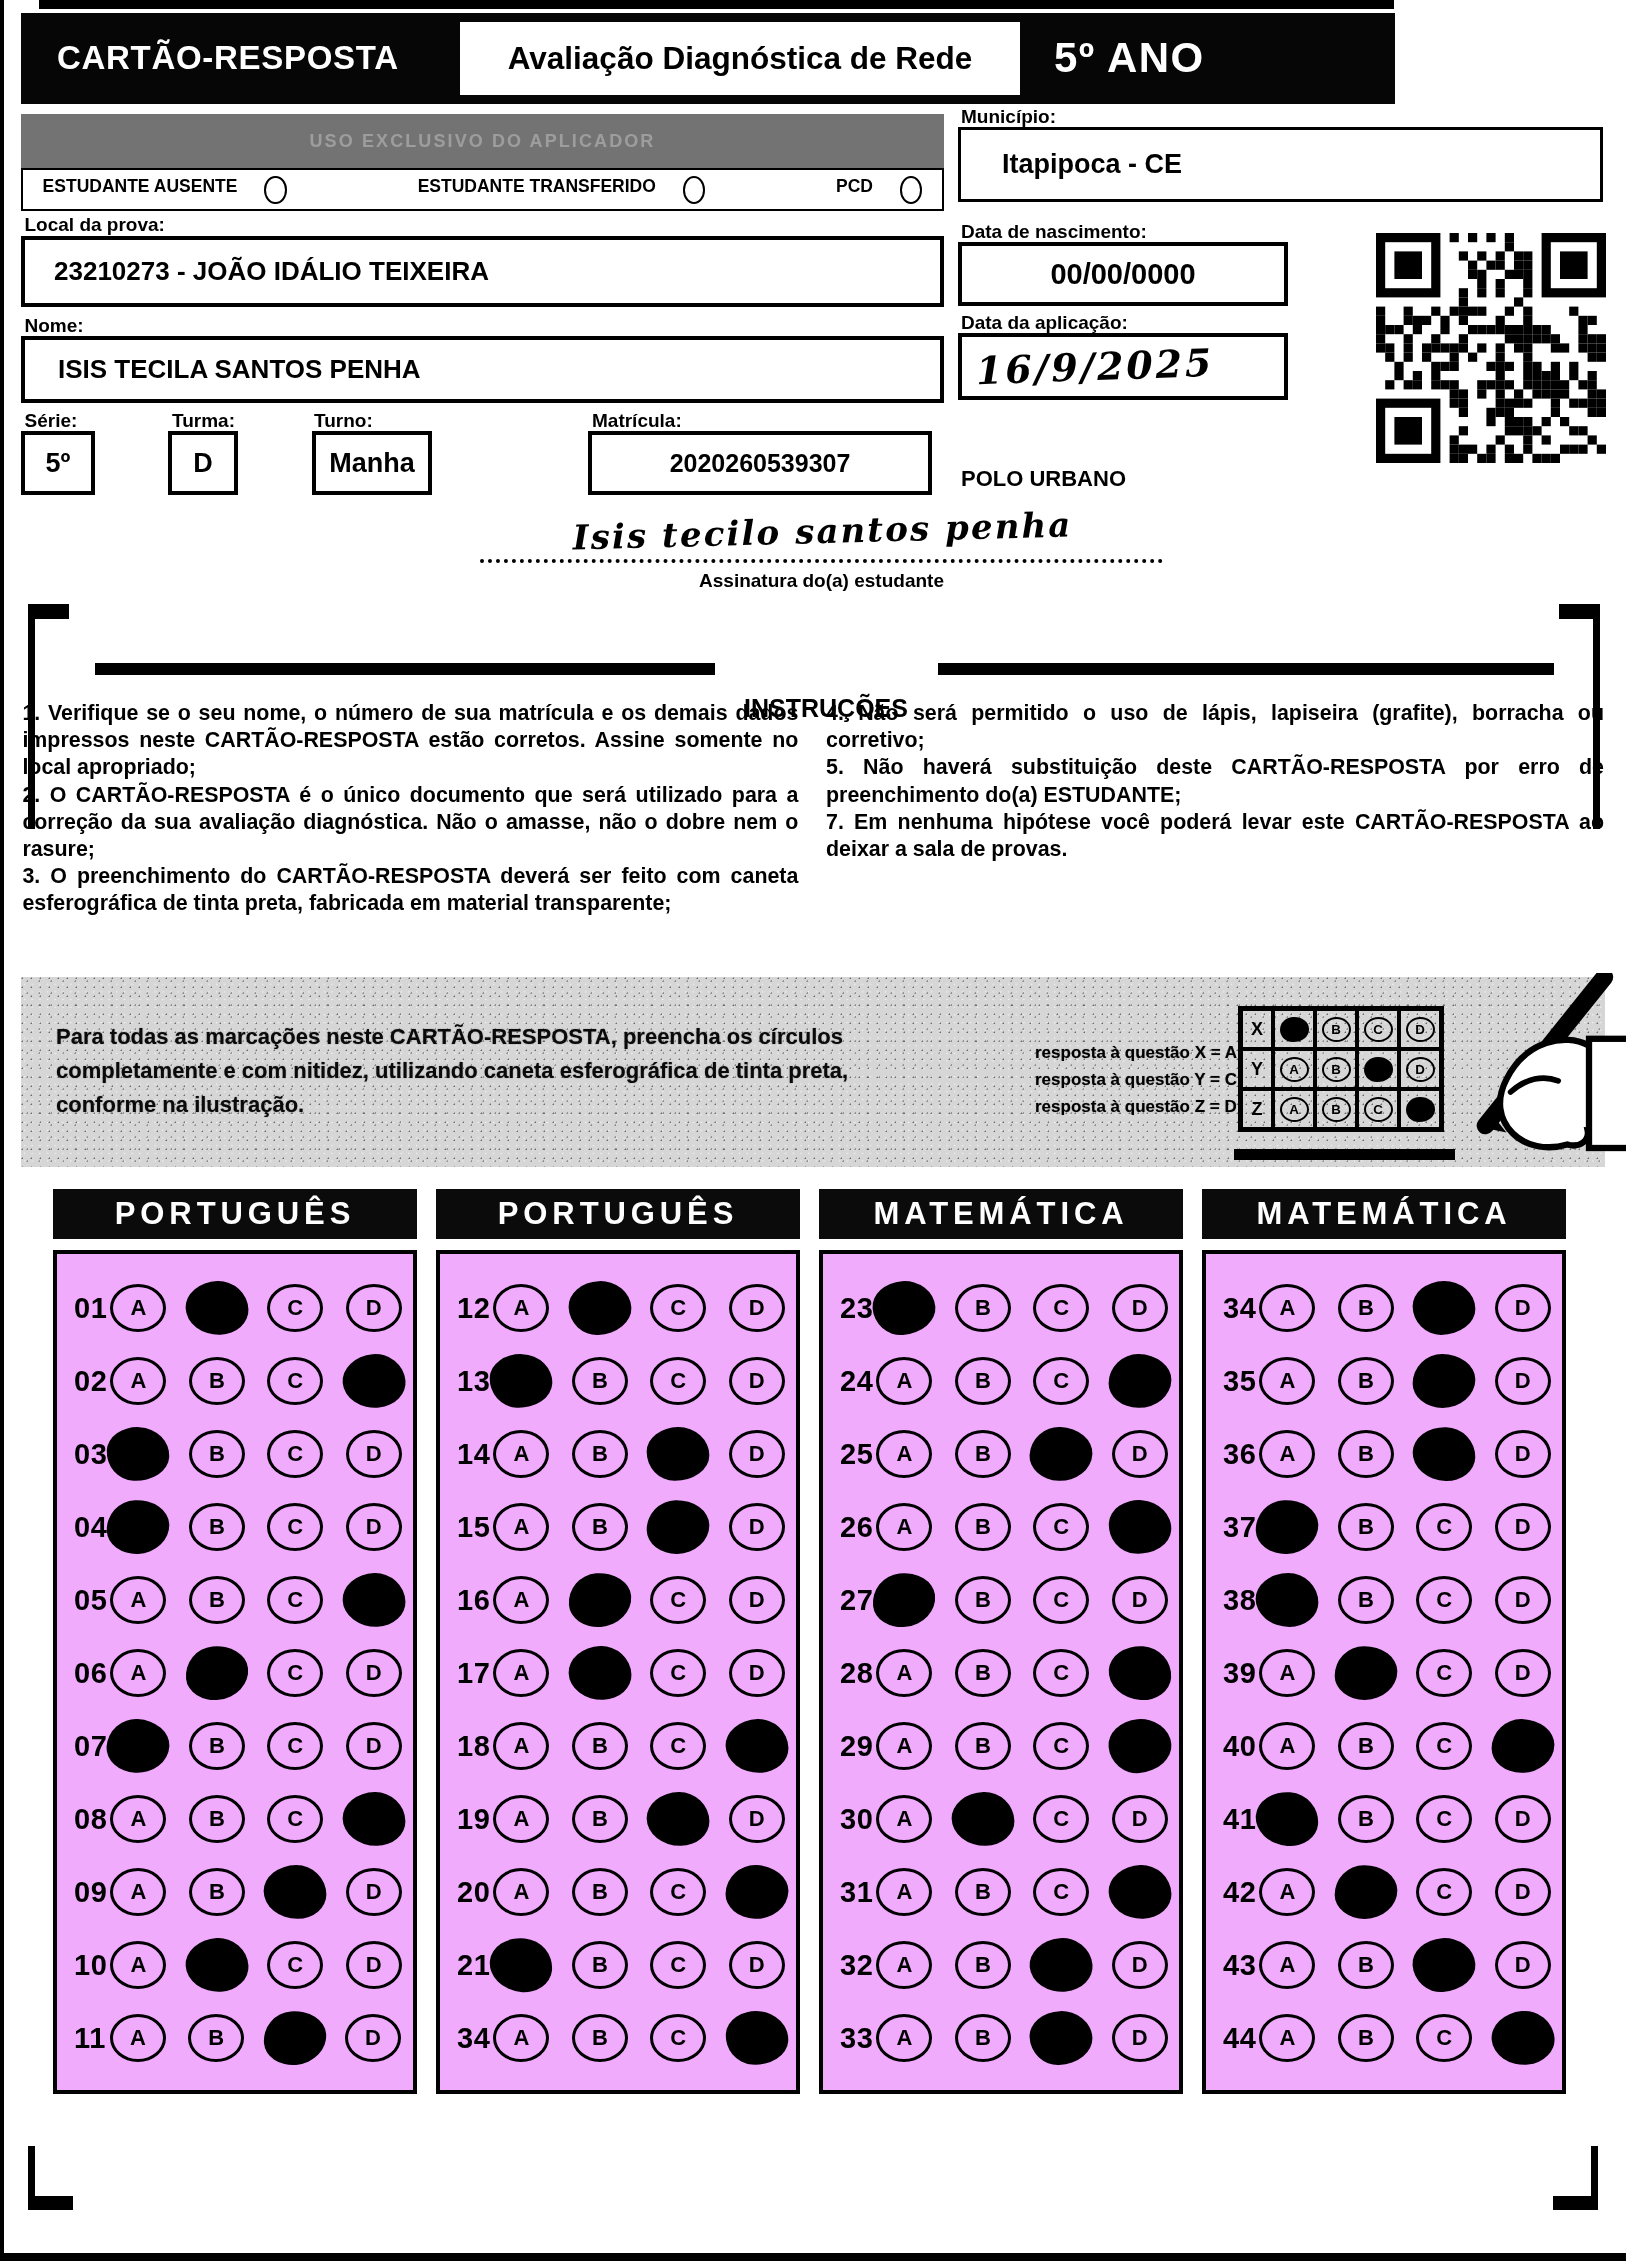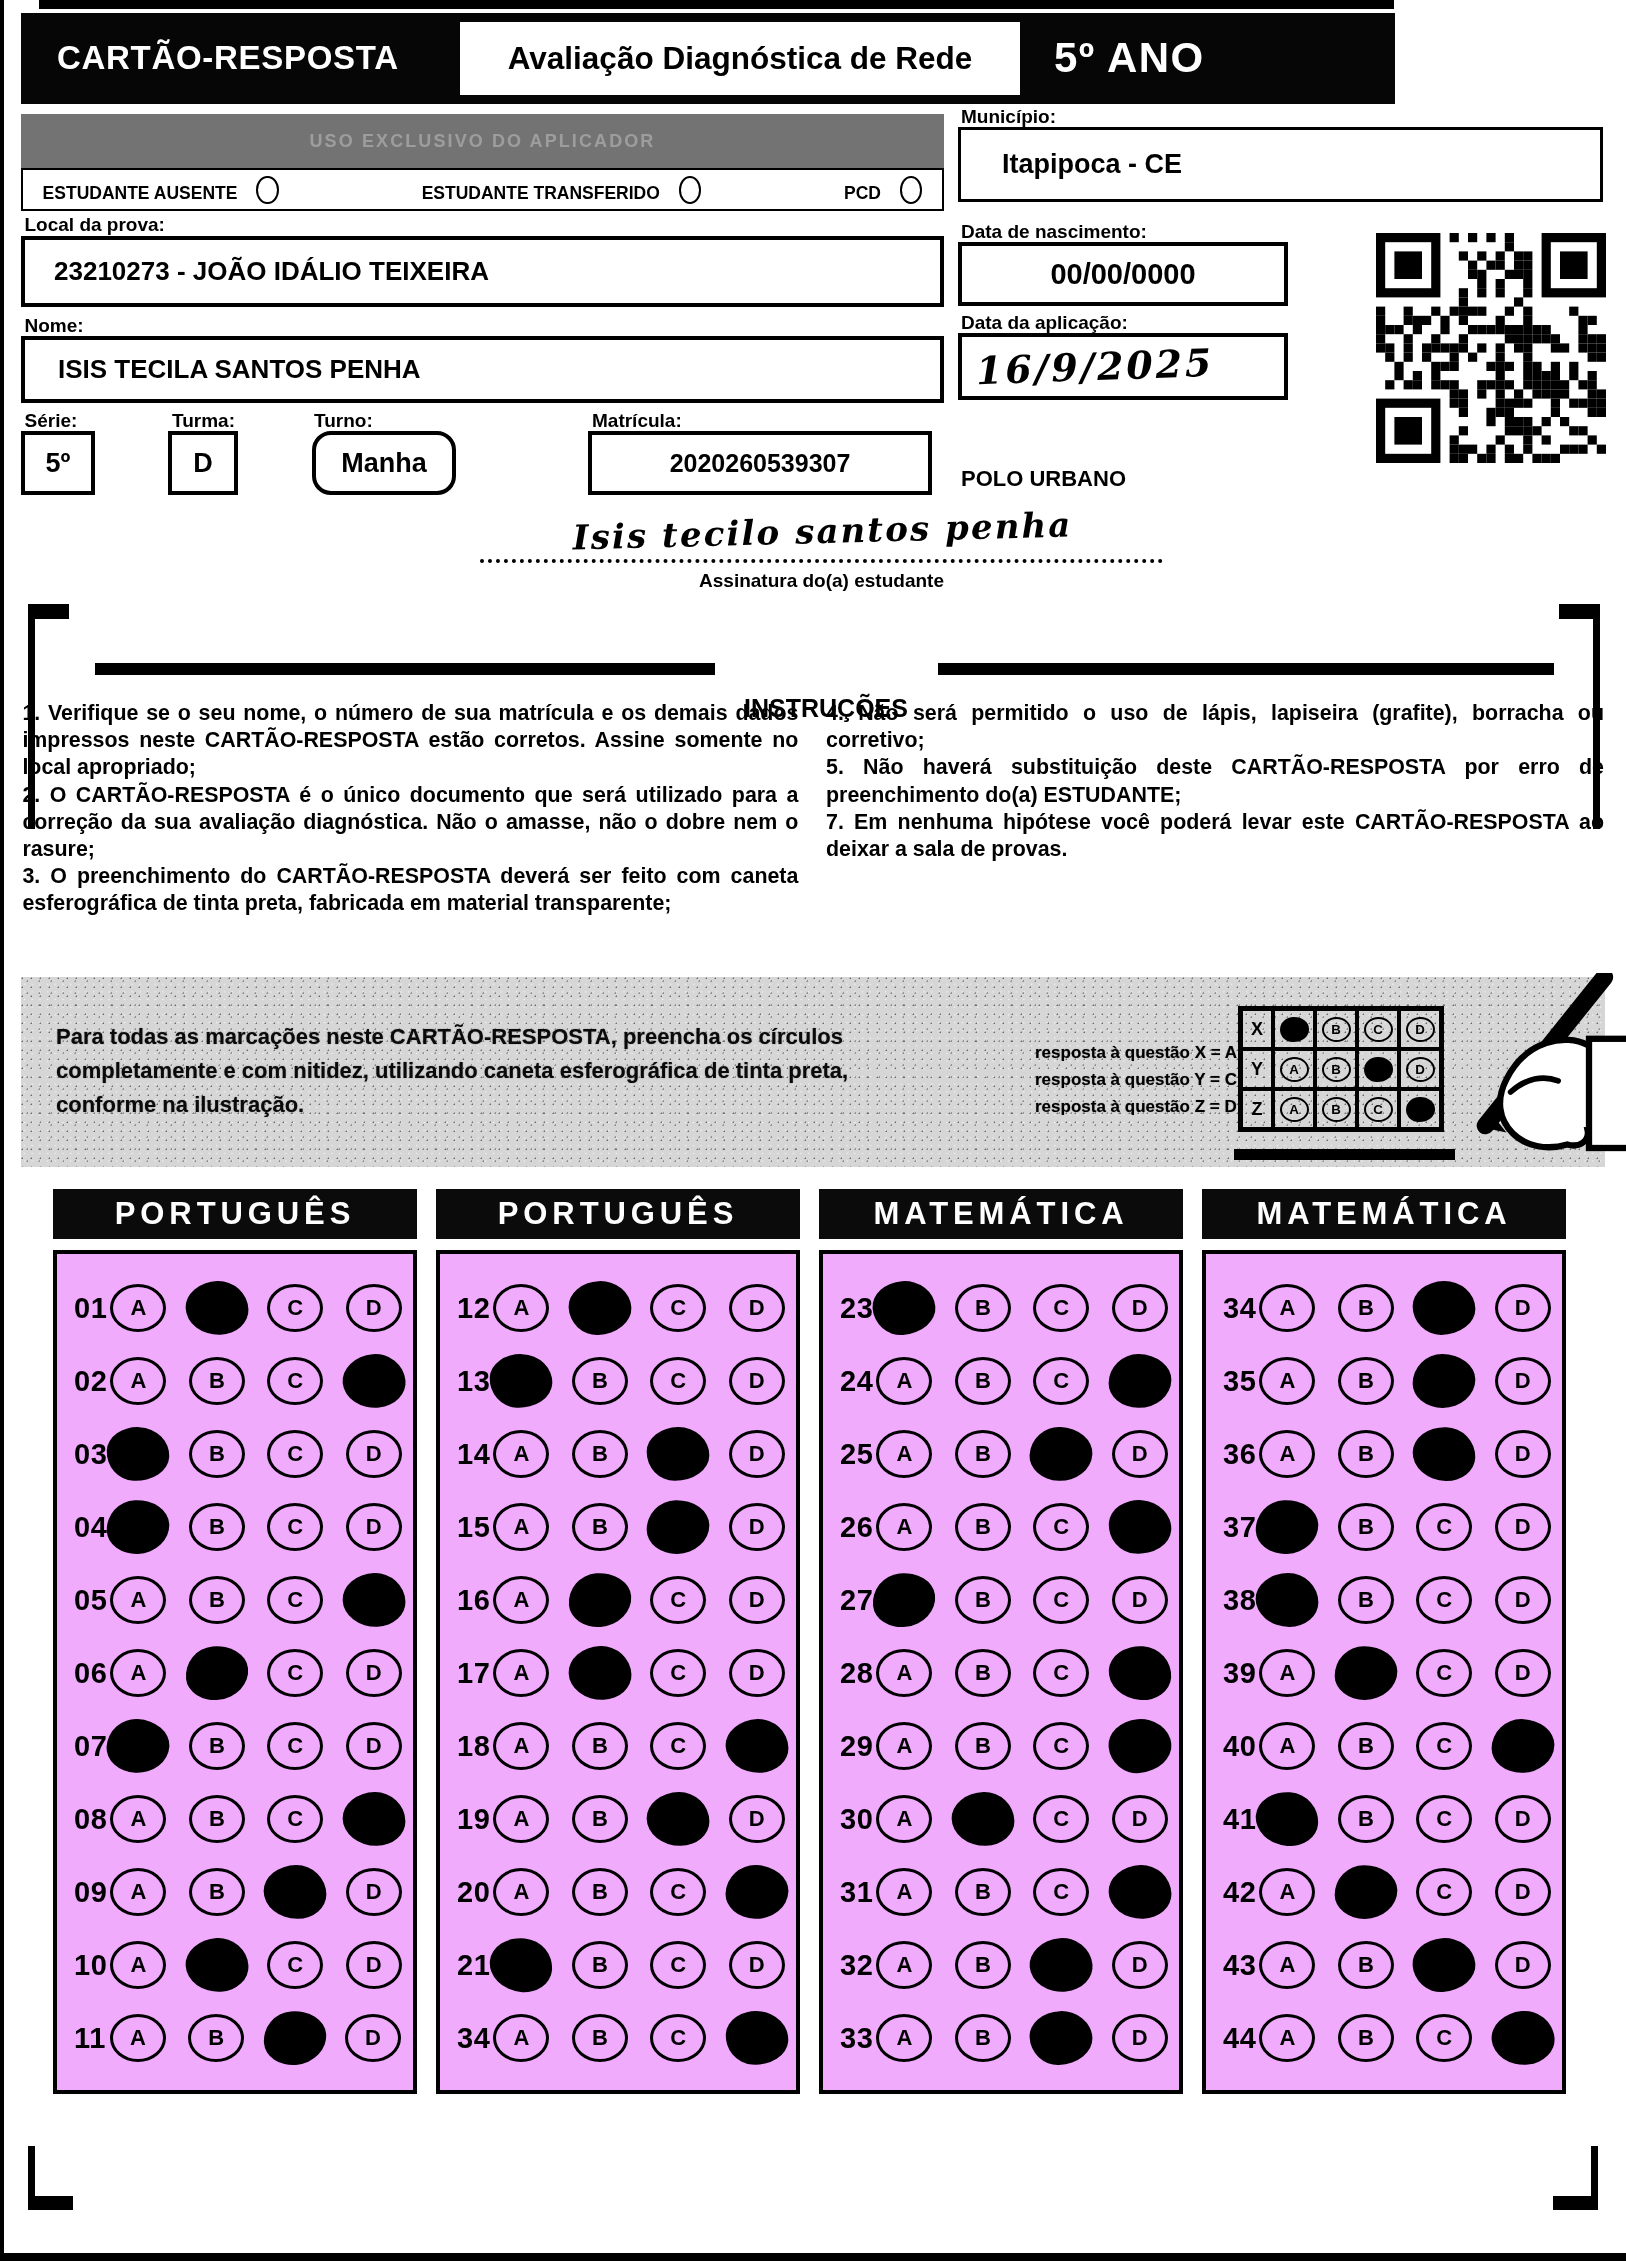--- a/index.html
+++ b/index.html
@@ -14,35 +14,35 @@
   .hdr{left:21px;top:12.6px;width:1374px;height:91px;background:#060606;display:flex;align-items:center;}
   .hdr-title{margin-left:36px;width:403px;color:#fff;font-size:33px;font-weight:700;letter-spacing:0.7px;}
   .hdr-sub-box{background:#fff;height:73px;width:560px;display:flex;align-items:center;justify-content:center;}
   .hdr-sub-box span{font-size:31.5px;font-weight:700;}
   .hdr-grade{color:#fff;font-size:42px;font-weight:700;margin-left:34px;letter-spacing:1.4px;}
   
   .app-bar{left:21px;top:114px;width:923px;height:54px;background:#737373;color:rgba(255,255,255,.30);
            display:flex;align-items:center;justify-content:center;font-size:18px;font-weight:700;letter-spacing:2.1px;}
   .opt-box{left:21px;top:168px;width:923px;height:43px;background:#fff;border:2.8px solid #000;
            display:flex;align-items:center;justify-content:space-between;padding:0 19.6px;box-sizing:border-box;}
-  .opt{display:flex;align-items:flex-end;gap:19px;}
+  .opt{display:flex;align-items:flex-start;gap:27px;}
   .opt-label{font-size:17.5px;font-weight:700;}
   .opt-circle{width:22.4px;height:28px;border:2.8px solid #000;border-radius:50%;box-sizing:border-box;}
   
   .lbl{font-size:19px;font-weight:700;}
   .box{border:4.9px solid #000;background:#fff;display:flex;align-items:center;box-sizing:border-box;}
   .f-local-lbl{left:24.5px;top:214px;}
   .f-local{left:21px;top:236px;width:923px;height:71px;padding-left:29px;font-size:26px;font-weight:700;}
   .f-nome-lbl{left:24.5px;top:315px;}
   .f-nome{left:21px;top:336px;width:923px;height:67px;padding-left:33px;font-size:26px;font-weight:700;}
   .f-serie-lbl{left:24.5px;top:410px;}  .f-turma-lbl{left:172px;top:410px;}
   .f-turno-lbl{left:314px;top:410px;} .f-matr-lbl{left:592px;top:410px;}
   .sm{top:431px;height:64px;border-width:4.2px;justify-content:center;font-size:27px;font-weight:700;}
   .f-serie{left:21px;width:74px;} .f-turma{left:168px;width:70px;}
-  .f-turno{left:312px;width:144px;border-radius:19px;} .f-matr{left:588px;width:344px;font-size:25px;}
+  .f-turno{left:312px;width:120px;} .f-matr{left:588px;width:344px;font-size:25px;}
   
   .f-mun-lbl{left:961px;top:106px;}
   .f-mun{left:958px;top:127px;width:645px;height:75px;border-width:3.5px;padding-left:41px;font-size:27px;font-weight:700;}
   .f-nasc-lbl{left:961px;top:221px;}
   .f-nasc{left:958px;top:242px;width:330px;height:64px;justify-content:center;font-size:29px;font-weight:700;}
   .f-aplic-lbl{left:961px;top:312px;}
   .f-aplic{left:958px;top:333px;width:330px;height:67px;padding-left:14px;}
   .handwrite{font-family:"DejaVu Serif",serif;font-style:italic;font-weight:700;}
   .f-aplic .handwrite{font-size:38px;letter-spacing:2.8px;transform:rotate(-2deg);}
   .f-polo{left:961px;top:466px;font-size:22px;font-weight:700;}

